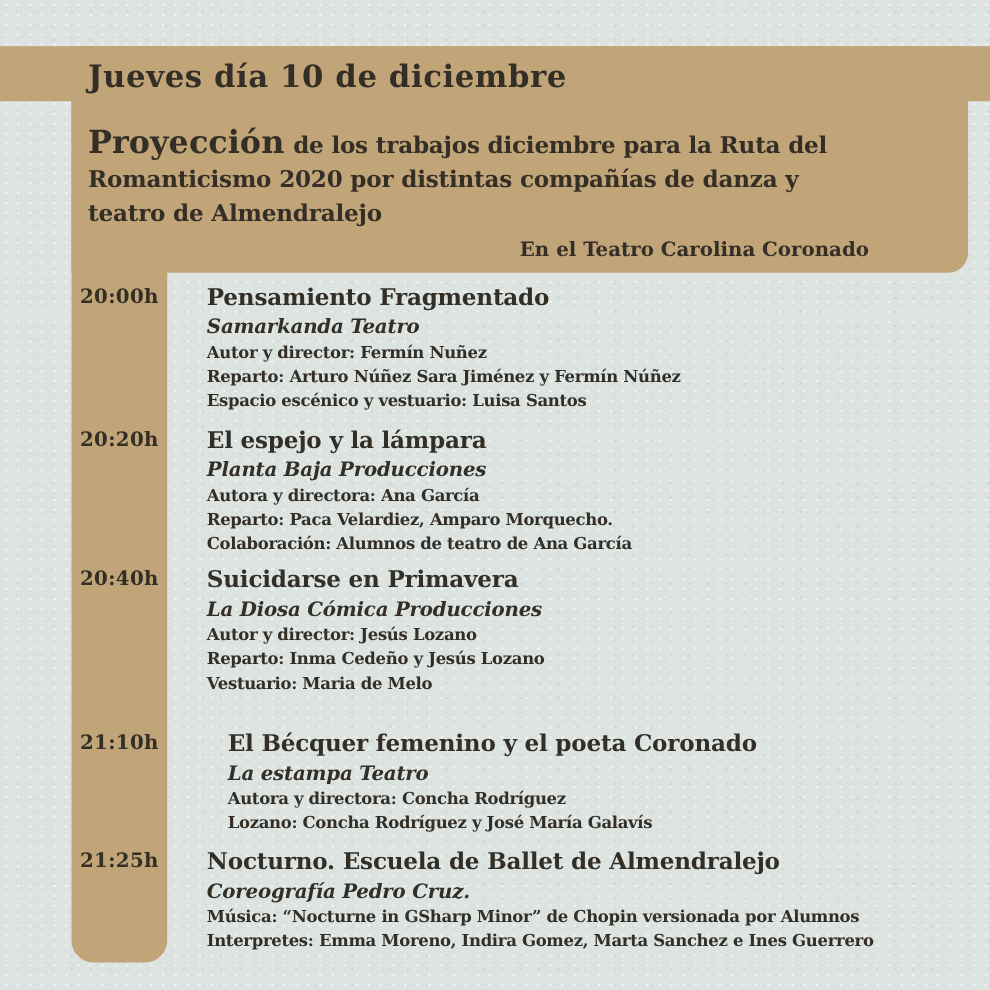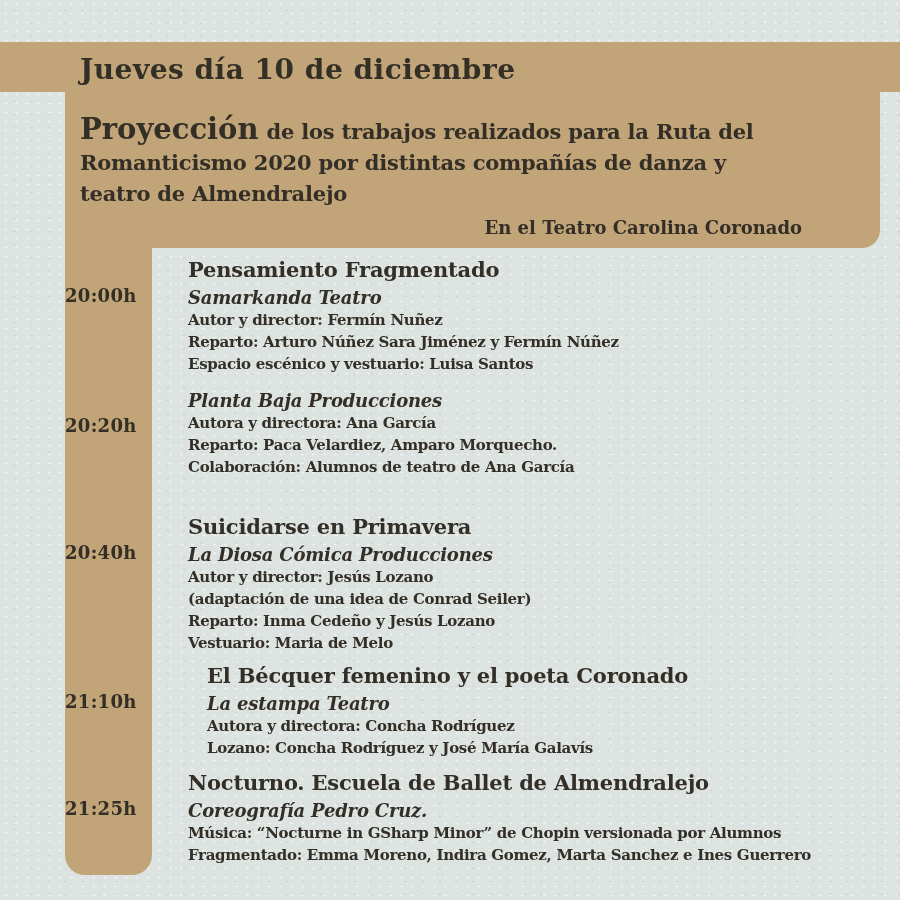--- a/index.html
+++ b/index.html
@@ -20,78 +20,78 @@
   
   .band{position:absolute;left:0;top:42px;width:900px;height:50px;background:#c1a478;}
   .header-block{position:absolute;left:65px;top:42px;width:815px;height:206px;background:#c1a478;border-radius:0 0 18px 0;}
   .time-rail{position:absolute;left:65px;top:42px;width:87px;height:833px;background:#c1a478;border-radius:0 0 20px 20px;}
 
   
   .date-title{position:absolute;left:80px;top:53px;font-size:28px;letter-spacing:.5px;}
   .description{position:absolute;left:80px;top:114px;width:700px;font-size:21px;letter-spacing:-0.2px;line-height:31px;}
   .description .lead{font-size:29px;letter-spacing:0;}
   .description .lead-rest{margin-left:8px;}
-  .venue{position:absolute;left:88px;top:217px;width:714px;text-align:right;font-size:18px;}
+  .venue{position:absolute;left:76px;top:217px;width:714px;text-align:right;font-size:18px;}
 
   
   .entry{position:absolute;left:0;width:900px;}
-  .entry .time{position:absolute;left:65px;top:3px;width:87px;font-size:18px;letter-spacing:.3px;margin-top:26px;}
+  .entry .time{position:absolute;left:65px;top:3px;width:87px;text-align:center;font-size:18px;letter-spacing:.3px;}
   .entry .content{margin-left:188px;}
   .entry .title{font-size:21px;line-height:27px;letter-spacing:-0.2px;}
   .entry .company{font-size:18px;line-height:23px;letter-spacing:-0.2px;margin-top:3px;font-style:italic;}
   .entry .detail{font-size:15px;line-height:22px;letter-spacing:-0.3px;}
   .entry .detail:first-of-type{margin-top:4px;}
 </style>
 </head>
 <body>
 
 <div class="page">
 
   <div class="band"></div>
   <div class="header-block"></div>
   <div class="time-rail"></div>
 
   <div class="date-title">Jueves día 10 de diciembre</div>
 
   <div class="description">
-    <div><span class="lead">Proyección</span><span class="lead-rest">de los trabajos realizados para la Ruta del</span></div>
+    <div><span class="lead">Proyección</span><span class="lead-rest">de los trabajos diciembre para la Ruta del</span></div>
     <div>Romanticismo 2020 por distintas compañías de danza y</div>
     <div>teatro de Almendralejo</div>
   </div>
 
   <div class="venue">En el Teatro Carolina Coronado</div>
 
   <div class="entry" style="top:256px;">
     <div class="time">20:00h</div>
     <div class="content">
       <div class="title">Pensamiento Fragmentado</div>
       <div class="company">Samarkanda Teatro</div>
       <div class="detail">Autor y director: Fermín Nuñez</div>
       <div class="detail">Reparto: Arturo Núñez Sara Jiménez y Fermín Núñez</div>
       <div class="detail">Espacio escénico y vestuario: Luisa Santos</div>
     </div>
   </div>
 
   <div class="entry" style="top:386px;">
     <div class="time">20:20h</div>
     <div class="content">
+      <div class="title">El espejo y la lámpara</div>
       <div class="company">Planta Baja Producciones</div>
       <div class="detail">Autora y directora: Ana García</div>
       <div class="detail">Reparto: Paca Velardiez, Amparo Morquecho.</div>
       <div class="detail">Colaboración: Alumnos de teatro de Ana García</div>
     </div>
   </div>
 
   <div class="entry" style="top:513px;">
     <div class="time">20:40h</div>
     <div class="content">
       <div class="title">Suicidarse en Primavera</div>
       <div class="company">La Diosa Cómica Producciones</div>
       <div class="detail">Autor y director: Jesús Lozano</div>
-      <div class="detail">(adaptación de una idea de Conrad Seiler)</div>
       <div class="detail">Reparto: Inma Cedeño y Jesús Lozano</div>
       <div class="detail">Vestuario: Maria de Melo</div>
     </div>
   </div>
 
   <div class="entry" style="top:662px;padding-left:19px;">
     <div class="time">21:10h</div>
     <div class="content">
       <div class="title">El Bécquer femenino y el poeta Coronado</div>
       <div class="company">La estampa Teatro</div>
@@ -99,17 +99,17 @@
       <div class="detail">Lozano: Concha Rodríguez y José María Galavís</div>
     </div>
   </div>
 
   <div class="entry" style="top:769px;">
     <div class="time">21:25h</div>
     <div class="content">
       <div class="title">Nocturno. Escuela de Ballet de Almendralejo</div>
       <div class="company">Coreografía Pedro Cruz.</div>
       <div class="detail">Música: “Nocturne in GSharp Minor” de Chopin versionada por Alumnos</div>
-      <div class="detail">Fragmentado: Emma Moreno, Indira Gomez, Marta Sanchez e Ines Guerrero</div>
+      <div class="detail">Interpretes: Emma Moreno, Indira Gomez, Marta Sanchez e Ines Guerrero</div>
     </div>
   </div>
 
 </div>
 
 </body></html>

